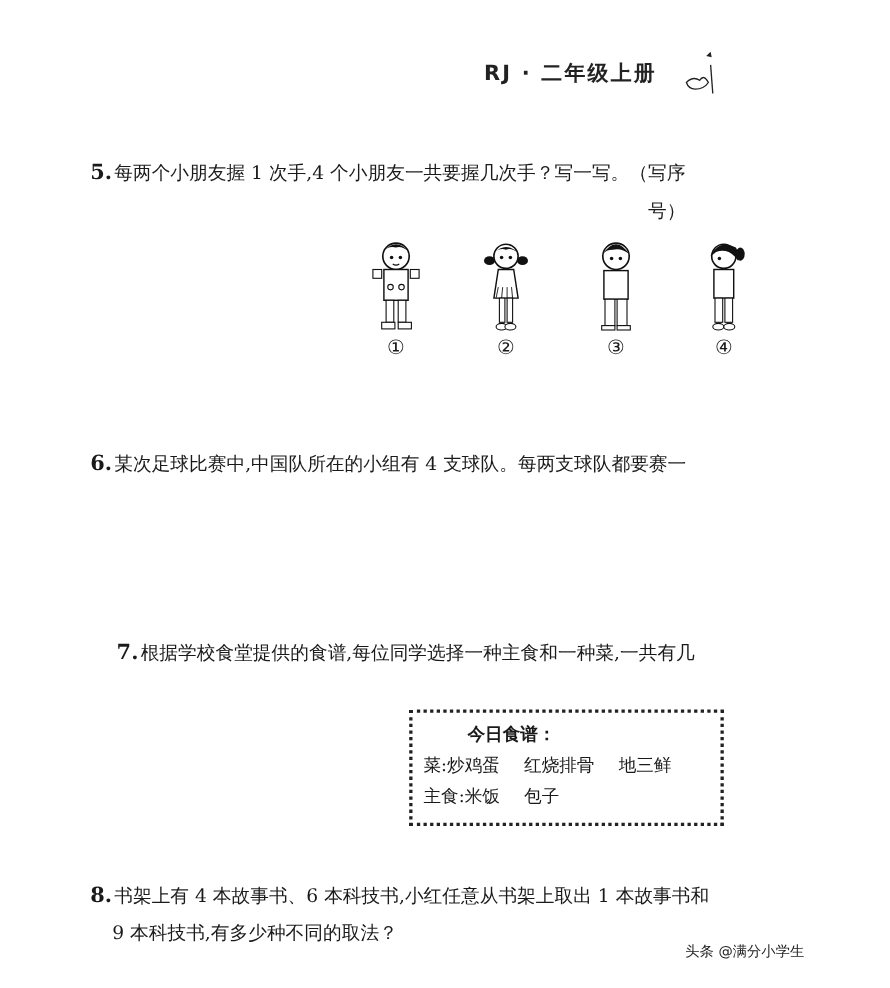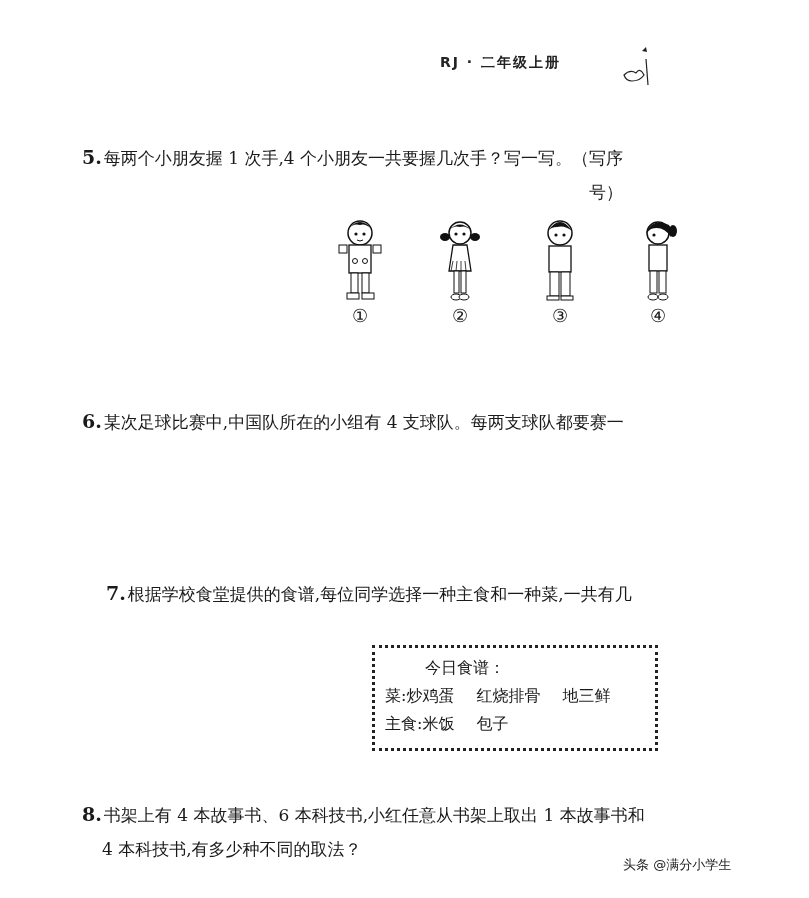--- a/index.html
+++ b/index.html
@@ -1,30 +1,30 @@
 <!DOCTYPE html>
 <html><head>
 <meta charset="utf-8">
 <style>
   html, body { margin: 0; padding: 0; background: #ffffff; }
   body { width: 809px; height: 898px; position: relative; overflow: hidden;
          font-family: "DejaVu Serif", "Liberation Serif", serif; color: #1a1a1a; }
   .header { position: absolute; left: 440px; top: 54px; font-family: "DejaVu Sans", "Liberation Sans", sans-serif;
-            font-size: 14px; font-weight: bold; letter-spacing: 2px; color: #222; }
+            font-size: 19px; font-weight: bold; letter-spacing: 2px; color: #222; }
   .deco { position: absolute; left: 620px; top: 45px; width: 30px; height: 45px; }
   .q { position: absolute; left: 82px; font-size: 17px; line-height: 34px; }
   .q .num { font-weight: bold; font-size: 19px; margin-right: 2px; }
   .q .line2 { display: block; padding-left: 20px; }
   .kids { position: absolute; top: 215px; left: 335px; width: 350px; height: 115px; }
   .kid { position: absolute; top: 0; width: 50px; height: 88px; }
   .kid-label { position: absolute; top: 90px; width: 50px; text-align: center; font-size: 18px; }
   .menu { position: absolute; left: 372px; top: 645px; width: 286px; height: 106px;
           border: 3px dotted #222; box-sizing: border-box; padding: 6px 10px;
           font-size: 16px; line-height: 28px; }
-  .menu .title { font-family: "DejaVu Sans", "Liberation Sans", sans-serif; font-weight: normal; padding-left: 40px; }
+  .menu .title { font-family: "DejaVu Sans", "Liberation Sans", sans-serif; font-weight: bold; padding-left: 40px; }
   .menu .gap { display: inline-block; width: 22px; }
   .watermark { position: absolute; left: 623px; top: 856px; font-family: "DejaVu Sans", "Liberation Sans", sans-serif;
                font-size: 13px; color: #222; text-shadow: 1px 1px 1px #fff, -1px -1px 1px #fff; }
 </style>
 </head>
 <body>
 
 <div class="header">RJ · 二年级上册</div>
 <svg class="deco" viewBox="0 0 30 45">
   <path d="M26 2 L22 6 L27 7 Z" fill="#222"></path>
@@ -120,16 +120,16 @@
   <div>
     <span>菜:</span><span>炒鸡蛋</span><span class="gap"></span><span>红烧排骨</span><span class="gap"></span><span>地三鲜</span>
   </div>
   <div>
     <span>主食:</span><span>米饭</span><span class="gap"></span><span>包子</span>
   </div>
 </div>
 
 <div class="q" style="top:786px;margin-top:11px;">
   <span class="num">8.</span><span>书架上有 4 本故事书、6 本科技书,小红任意从书架上取出 1 本故事书和</span>
-  <span class="line2">4 本科技书,有多少种不同的取法？</span>
+  <span class="line2">9 本科技书,有多少种不同的取法？</span>
 </div>
 
 <div class="watermark">头条 @满分小学生</div>
 
 </body></html>

